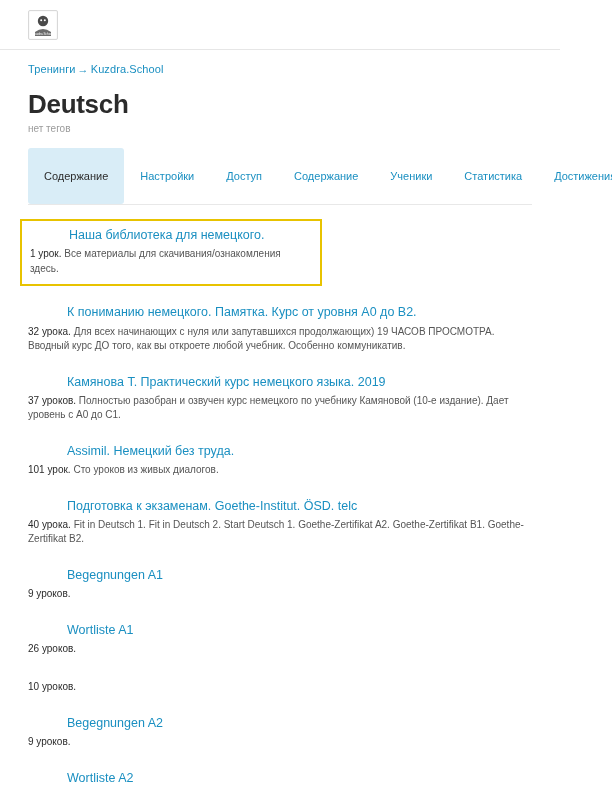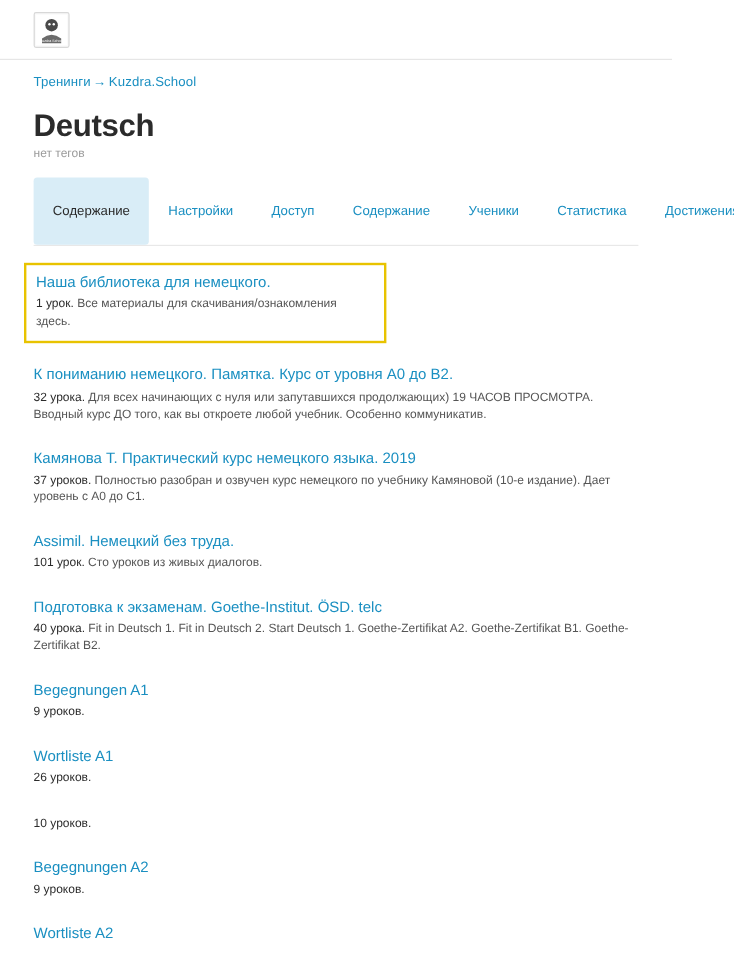--- a/index.html
+++ b/index.html
@@ -97,20 +97,21 @@
     padding: 6px 8px 8px 8px;
     margin-left: -8px;
     margin-top: -4px;
     width: 302px;
   }
   .item-title {
     font-size: 12.5px;
     color: #1a8fc1;
     cursor: pointer;
     line-height: 1.3;
+    margin-left: 39px;
   }
   .item-meta {
     font-size: 10px;
     color: #555;
     margin-top: 4px;
     line-height: 1.45;
   }
   .item-meta .count {
     font-weight: 400;
     color: #2b2b2b;

